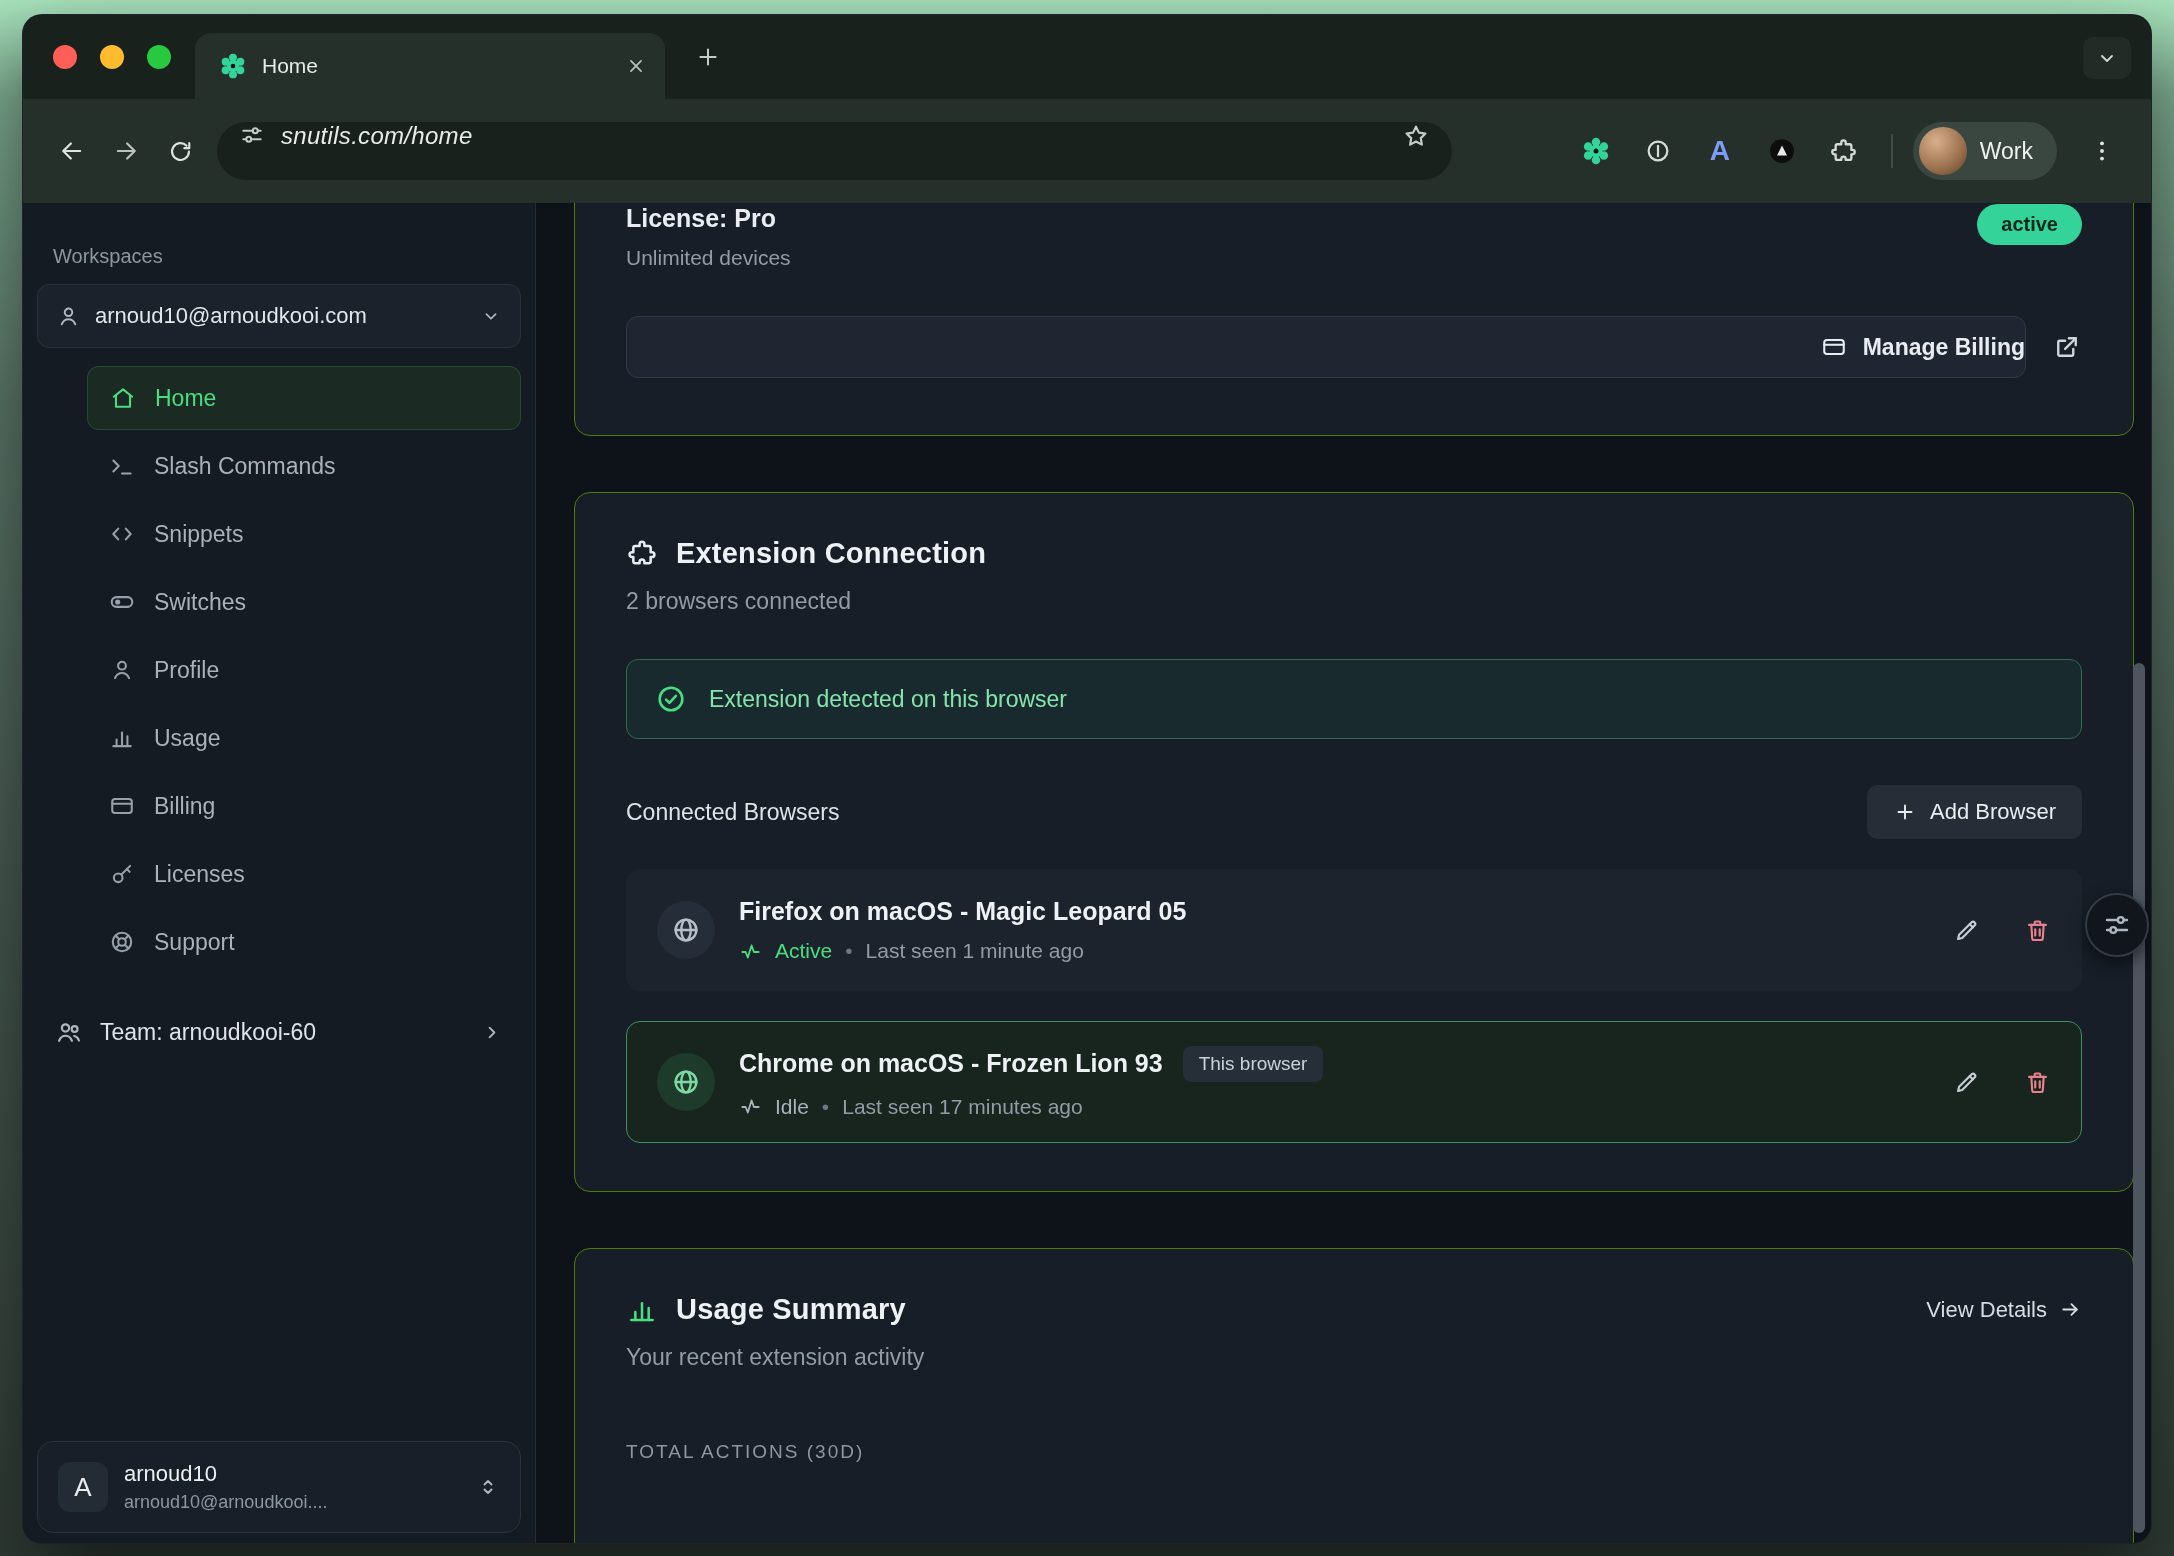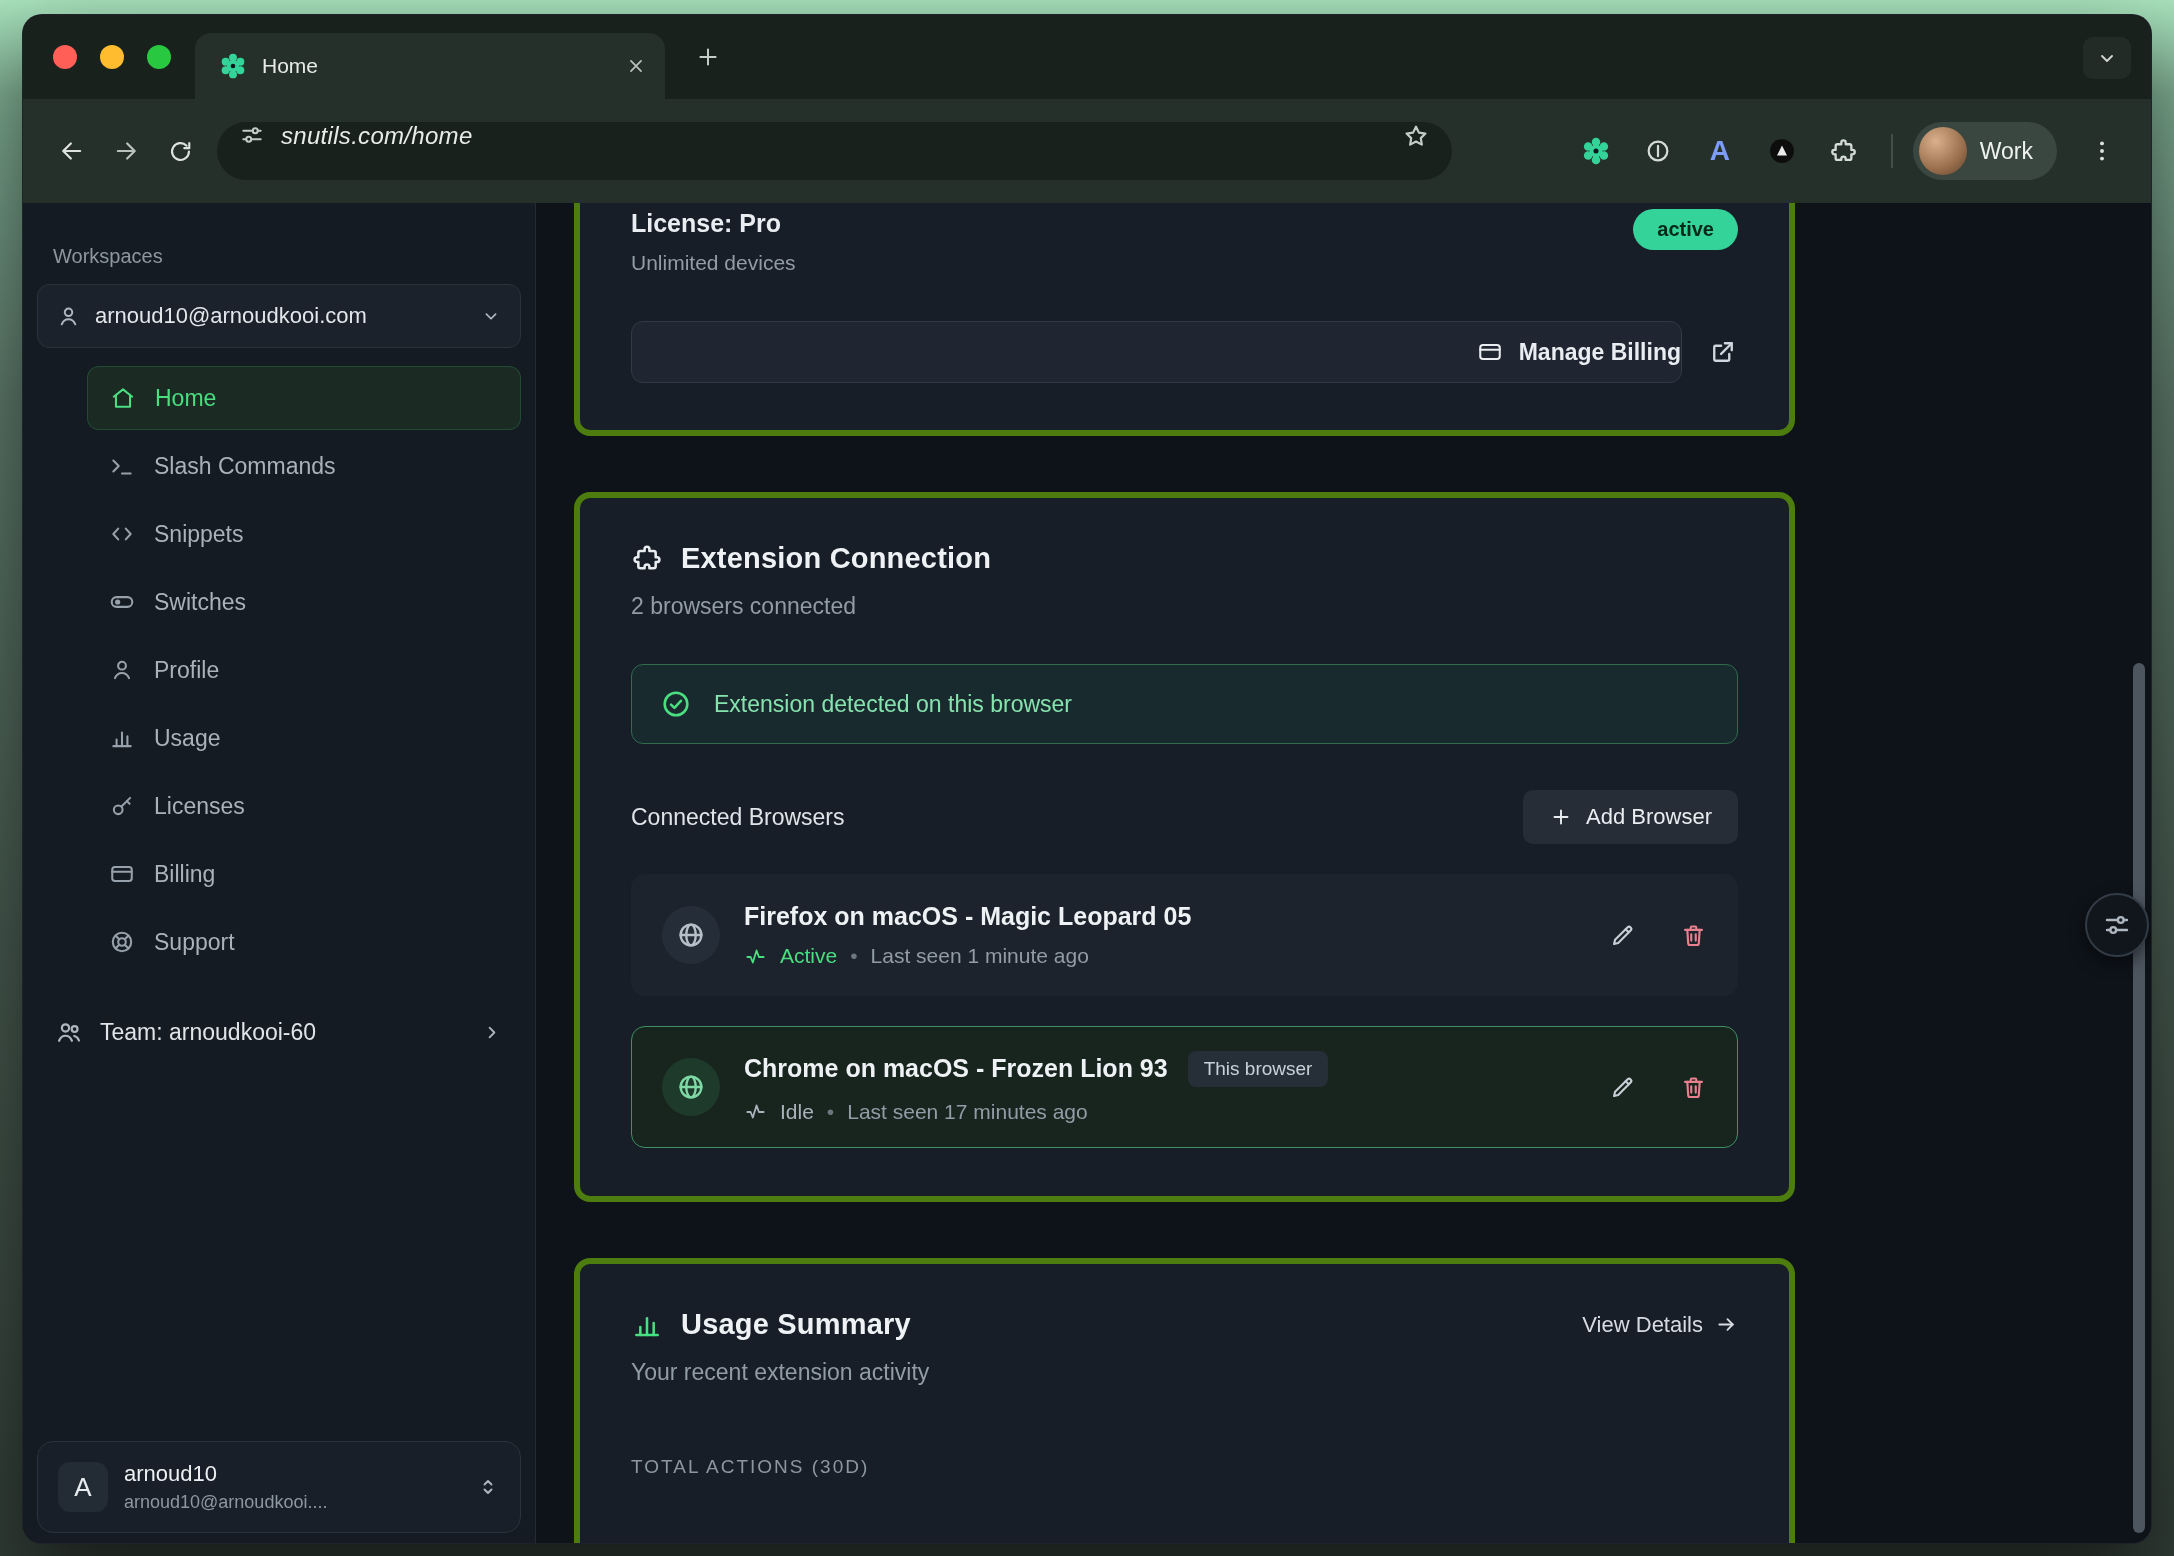--- a/index.html
+++ b/index.html
@@ -78,21 +78,21 @@
   .team-label { flex:1; }
   .user-card { position:absolute; left:14px; right:14px; bottom:10px; height:92px; border:1px solid #2a323d;
                background:#181f28; border-radius:16px; display:flex; align-items:center; gap:16px; padding:0 20px; }
   .user-avatar { width:50px; height:50px; border-radius:12px; background:#232b35; color:#e8ecef; font-size:26px; flex:0 0 auto; }
   .user-meta { flex:1; min-width:0; }
   .user-name { font-size:22px; color:#edf0f3; }
   .user-email { font-size:18px; color:#8d97a1; margin-top:5px; white-space:nowrap; overflow:hidden; }
   .updown { color:#aeb6bf; display:flex; }
 
   
-  .card { width:1221px; margin-left:38px; background:#171e27; border:6px solid #4d7c0f; border-radius:16px; }
+  .card { width:1560px; margin-left:38px; background:#171e27; border:1px solid #4d7c0f; border-radius:16px; }
   .license-card { margin-top:-64px; height:297px; padding:64px 51px 0; }
   .lic-row { display:flex; align-items:flex-start; }
   .lic-title { font-size:25px; font-weight:bold; color:#e9edf1; }
   .lic-sub { font-size:21px; color:#929ca6; margin-top:13px; }
   .badge-active { margin-left:auto; background:#34d399; color:#07281a; font-size:20px; font-weight:bold;
                   padding:9px 24px; border-radius:999px; }
   .billing-row { margin-top:46px; display:flex; align-items:center; gap:26px; }
   .manage-btn { flex:1; height:62px; border-radius:12px; background:#1f2631; border:1px solid #313a46;
                 color:#e9edf1; font-size:23px; font-weight:bold; display:flex; align-items:center; justify-content:flex-end; gap:16px;padding-left:8px; }
   .ext-link { color:#cfd6dd; display:flex; }
@@ -340,35 +340,35 @@
                 <path d="M7 19.5v-6"></path>
                 <path d="M12 19.5V7"></path>
                 <path d="M17 19.5v-9"></path>
               </svg>
             </span>
           <span>Usage</span>
         </div>
         <div class="nav-item">
           <span class="nicon">
               <svg class="ic" width="26" height="26" viewBox="0 0 24 24">
+                <rect x="3" y="5.5" width="18" height="13" rx="2.5"></rect>
+                <path d="M3 10h18"></path>
+              </svg>
+            </span>
+          <span>Billing</span>
+        </div>
+        <div class="nav-item">
+          <span class="nicon">
+              <svg class="ic" width="26" height="26" viewBox="0 0 24 24">
                 <circle cx="8.5" cy="15.5" r="4"></circle>
                 <path d="M11.5 12.5 19.5 4.5"></path>
                 <path d="M16.5 7.5 19 10"></path>
               </svg>
             </span>
           <span>Licenses</span>
-        </div>
-        <div class="nav-item">
-          <span class="nicon">
-              <svg class="ic" width="26" height="26" viewBox="0 0 24 24">
-                <rect x="3" y="5.5" width="18" height="13" rx="2.5"></rect>
-                <path d="M3 10h18"></path>
-              </svg>
-            </span>
-          <span>Billing</span>
         </div>
         <div class="nav-item">
           <span class="nicon">
               <svg class="ic" width="26" height="26" viewBox="0 0 24 24">
                 <circle cx="12" cy="12" r="8.5"></circle>
                 <circle cx="12" cy="12" r="3.5"></circle>
                 <path d="M6.2 6.2l3.2 3.2M17.8 6.2l-3.2 3.2M17.8 17.8l-3.2-3.2M6.2 17.8l3.2-3.2"></path>
               </svg>
             </span>
           <span>Support</span>

